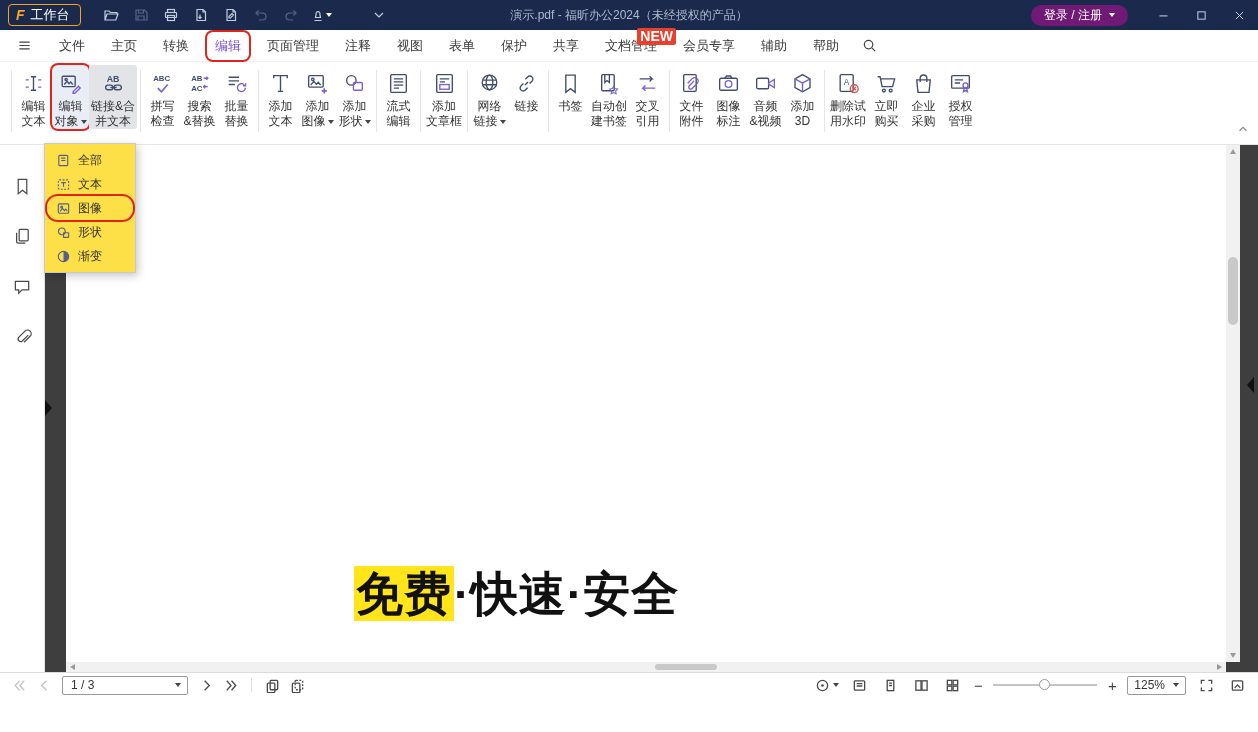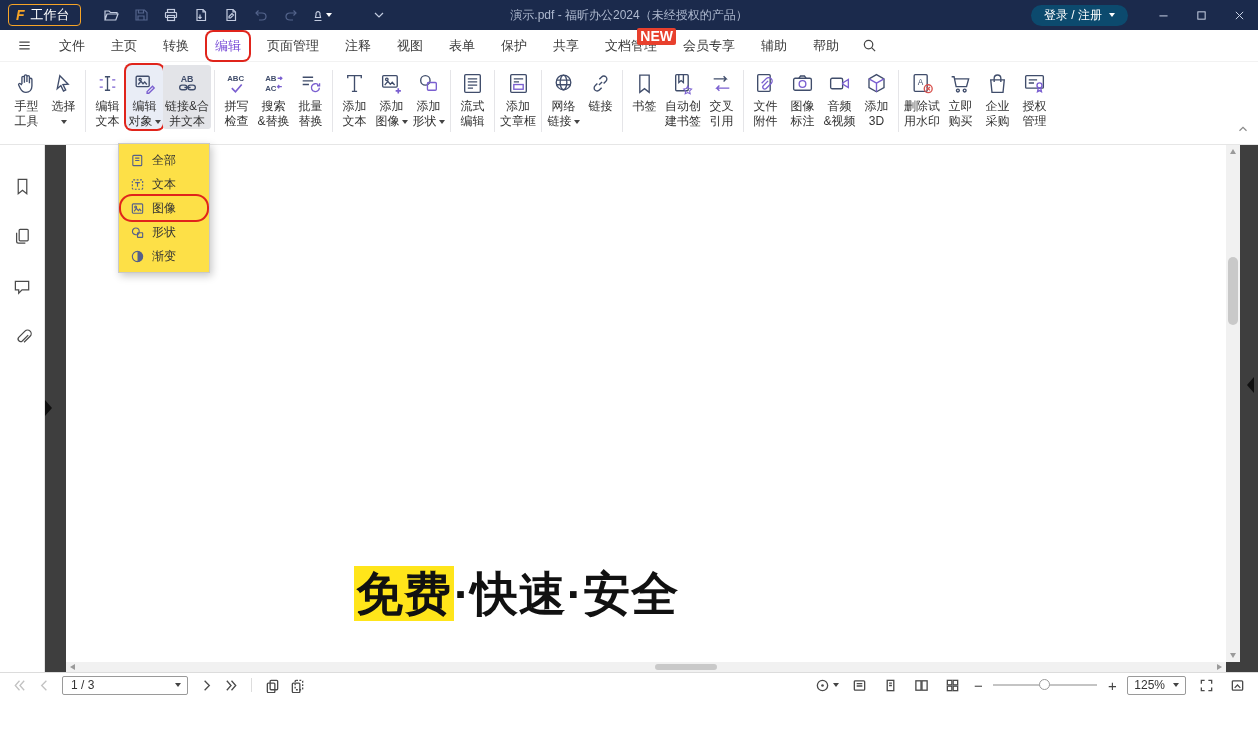--- a/index.html
+++ b/index.html
@@ -15,21 +15,21 @@
   .titlebar { height:30px; background:#1b2a4c; display:flex; align-items:center; padding:0 0 0 8px; position:relative; }
   .ws-btn { display:flex; align-items:center; gap:6px; border:1px solid #f7a426; border-radius:4px; height:22px; padding:0 10px 0 7px; font-size:13px; color:#fff; white-space:nowrap; }
   .logo-f { font-weight:bold; font-style:italic; color:#f7a426; font-size:14px; line-height:1; }
   .tb-icons { display:flex; align-items:center; margin-left:16px; gap:2px; }
   .tb-ib { width:28px; height:24px; display:flex; align-items:center; justify-content:center; border-radius:3px; }
   .tb-ib svg { width:16px; height:16px; fill:none; stroke:#c3cce0; stroke-width:1.2; }
   .tb-ib.disabled svg { stroke:#54648c; }
   .tb-gap { width:26px; }
   .tb-title { position:absolute; left:50%; transform:translateX(-50%); font-size:12px; color:#aeb9cf; white-space:nowrap; pointer-events:none; }
   .tb-right { margin-left:auto; display:flex; align-items:center; height:30px; }
-  .login-pill { background:#0c4a6e; border-radius:11px; height:21px; display:flex; align-items:center; gap:7px; padding:0 13px; font-size:12px; color:#fff; margin-right:16px; white-space:nowrap; }
+  .login-pill { background:#701a75; border-radius:11px; height:21px; display:flex; align-items:center; gap:7px; padding:0 13px; font-size:12px; color:#fff; margin-right:16px; white-space:nowrap; }
   .win-btn { width:38px; height:30px; display:flex; align-items:center; justify-content:center; }
   .win-btn svg { width:13px; height:13px; stroke:#cdd6e8; stroke-width:1.2; fill:none; }
 
   
   .menubar { height:32px; background:#fff; display:flex; align-items:center; padding-left:12px; border-bottom:1px solid #f2f2f2; }
   .hamb { width:24px; height:24px; display:flex; align-items:center; justify-content:center; margin-right:10px; }
   .hamb svg { width:15px; height:15px; stroke:#444; stroke-width:1.3; fill:none; }
   .mitem { font-size:13px; color:#3a3a3a; padding:5px 8px; margin:0 5px; position:relative; white-space:nowrap; border-radius:6px; }
   .mitem.active { color:#7b4fd8; }
   .annot-tab { box-shadow:0 0 0 2px #e0241b; }
@@ -221,48 +221,20 @@
     <div class="msearch">
         <svg viewBox="0 0 16 16">
           <circle cx="7" cy="7" r="4.5"></circle>
           <path d="M10.5 10.5L14 14"></path>
         </svg>
       </div>
   </div>
 
   <div class="ribbon">
 
-    <div class="rgroup">
-      <div class="rbtn">
-        <div class="ric">
-            <svg viewBox="0 0 24 24">
-              <path d="M7.6 12.5V6.3a1.2 1.2 0 012.4 0v4.9M10 10.8V4.9a1.2 1.2 0 012.4 0v5.6M12.4 10.5V5.7a1.2 1.2 0 012.4 0v6M14.8 11.7V8.2a1.2 1.2 0 012.4 0v6.2c0 3.6-2.3 6.1-5.7 6.1-2.7 0-4.2-1.2-5.4-3.7l-1.6-3.4c-.5-1 .7-1.9 1.6-1.2l1.5 1.3"></path>
-            </svg>
-          </div>
-        <div class="rl">
-            <span>手型</span>
-          </div>
-        <div class="rl">
-            <span>工具</span>
-          </div>
-      </div>
-      <div class="rbtn">
-        <div class="ric">
-            <svg viewBox="0 0 24 24">
-              <path d="M8.5 4.5l8 8.2-5 .4 2.6 5.1-2.1 1-2.5-5.2-3.5 3z"></path>
-            </svg>
-          </div>
-        <div class="rl">
-            <span>选择</span>
-          </div>
-        <div class="rl">
-            <span class="crt"></span>
-          </div>
-      </div>
-    </div>
     <div class="rsep"></div>
 
     <div class="rgroup">
       <div class="rbtn">
         <div class="ric">
             <svg viewBox="0 0 24 24">
               <path d="M9.5 5.5h5M12 5.5v13M9.5 18.5h5"></path>
               <path d="M4.5 8.5h3M4.5 15.5h3M16.5 8.5h3M16.5 15.5h3" stroke="#7a5fd0"></path>
             </svg>
           </div>

